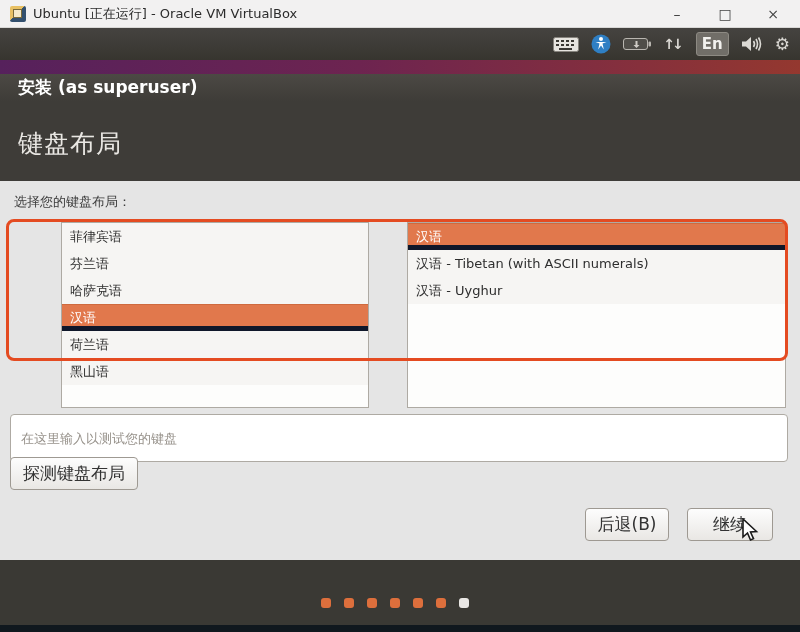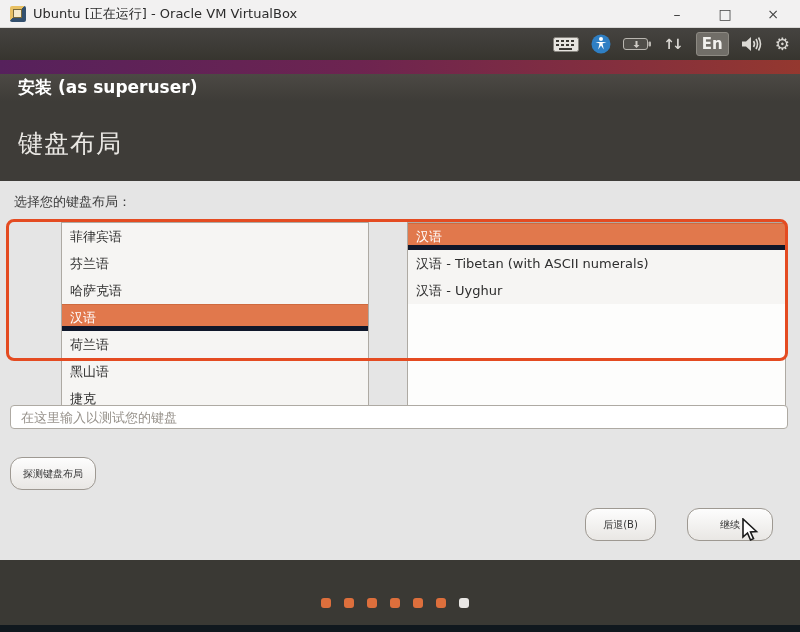--- a/index.html
+++ b/index.html
@@ -49,30 +49,30 @@
   .panel.left  { left:15px;  width:308px;margin-left:46px; }
   .panel.right { left:407px; width:379px; }
   .row { height:27px; line-height:27px; padding-left:8px; font-size:13px; color:#2e2e2e;
     background:#f6f5f3; white-space:nowrap; }
   .row.selected { background:#e1784c; border-top:1px solid #cf6a3e; border-bottom:5px solid #0f172a;
     color:#fff; line-height:25px; }
 
   .focus-rect { position:absolute; left:6px; top:38px; width:782px; height:142px;
     border:3px solid #e44b21; border-radius:8px; pointer-events:none; }
 
-  .test-input { position:absolute; left:10px; top:224px; width:778px; height:24px;
+  .test-input { position:absolute; left:10px; top:233px; width:778px; height:48px;
     background:#fff; border:1px solid #aeaaa3; border-radius:4px; padding:4px 10px;
     font-size:13px; color:#2e2e2e; font-family:"DejaVu Sans","Liberation Sans",sans-serif; }
   .test-input::placeholder { color:#97928b; opacity:1; }
 
   .gtk-btn { background:linear-gradient(#fdfdfd,#e9e7e4); border:1px solid #9e9992;
-    border-radius:12px; font-size:10px; color:#333; height:33px;
+    border-radius:4px; font-size:17px; color:#333; height:33px;
     font-family:"DejaVu Sans","Liberation Sans",sans-serif; }
   .detect-btn { position:absolute; left:10px; top:276px; padding:0 12px; }
-  .back-btn { position:absolute; left:585px; top:327px; width:71px; }
+  .back-btn { position:absolute; left:585px; top:327px; width:84px; }
   .continue-btn { position:absolute; left:687px; top:327px; width:86px; }
 
   .cursor { position:absolute; left:740px; top:337px; pointer-events:none; }
 
   
   .footer { position:absolute; top:560px; left:0; width:800px; height:65px; background:#3a3934; }
   .dots { position:absolute; top:38px; left:0; width:790px; display:flex; justify-content:center; gap:13px; }
   .dot { width:10px; height:10px; border-radius:3px; background:#dd6f3c; }
   .dot.current { background:#e9e7e4; }
 
@@ -150,21 +150,20 @@
   <div class="content">
     <div class="prompt">选择您的键盘布局：</div>
 
     <div class="panel left" id="layout-list">
         <div class="row">菲律宾语</div>
         <div class="row">芬兰语</div>
         <div class="row">哈萨克语</div>
         <div class="row selected">汉语</div>
         <div class="row">荷兰语</div>
         <div class="row">黑山语</div>
-        <div class="row">捷克</div>
       </div>
     <div class="panel right" id="variant-list">
         <div class="row selected">汉语</div>
         <div class="row">汉语 - Tibetan (with ASCII numerals)</div>
         <div class="row">汉语 - Uyghur</div>
       </div>
 
     <div class="focus-rect"></div>
 
     <input class="test-input" type="text" placeholder="在这里输入以测试您的键盘" style="">

